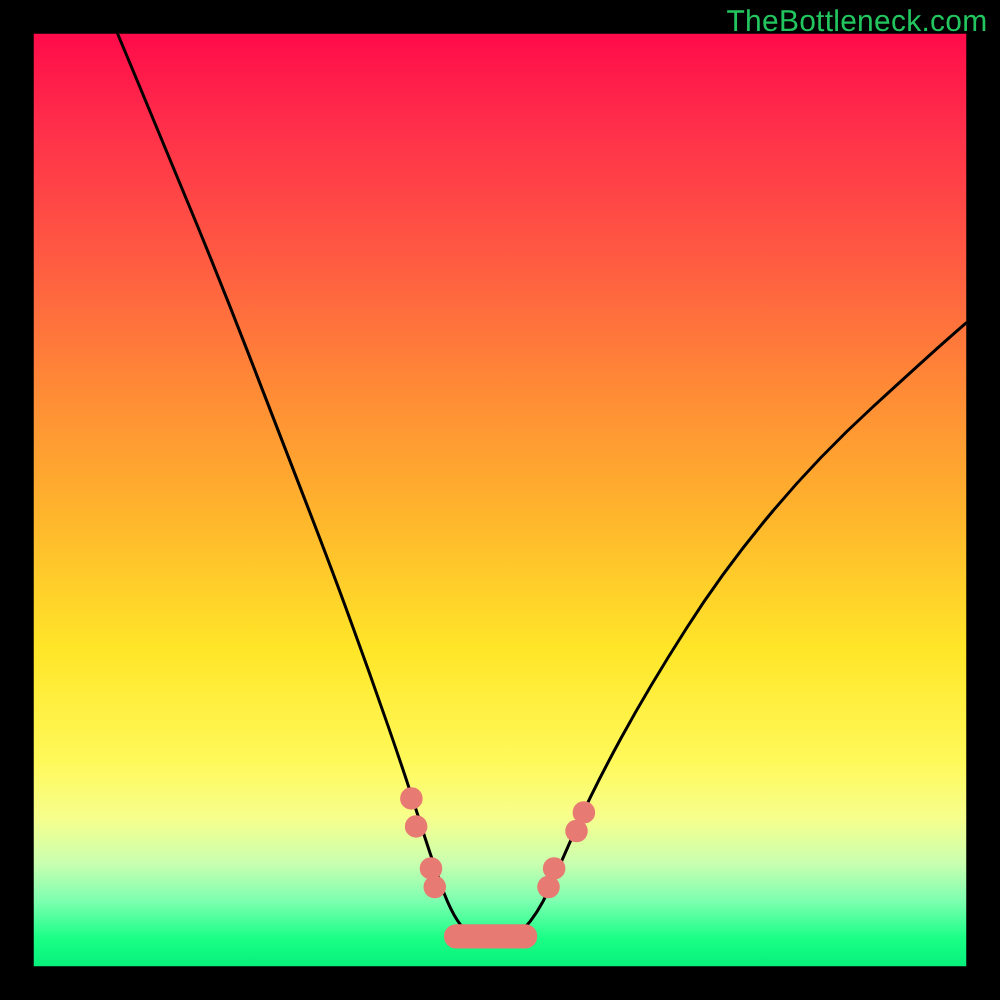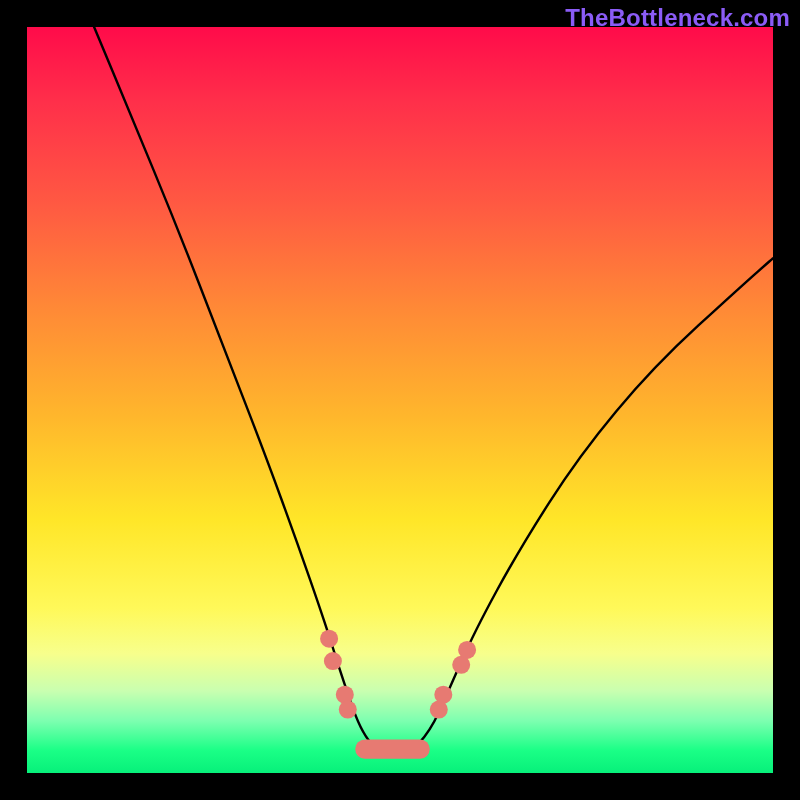--- a/index.html
+++ b/index.html
@@ -38,23 +38,23 @@
       #c9ffb0 89%,
       #7dffb0 93%,
       #1aff86 97%,
       #07f07a 100%
     );
   }
   .watermark {
     position: absolute;
     top: 4px;
     right: 10px;
-    color: #8b5cf6;
+    color: #22c55e;
     font-size: 24px;
-    font-weight: 700;
+    font-weight: 400;
     letter-spacing: 0.2px;
   }
   svg.overlay {
     position: absolute;
     left: 27px;
     top: 27px;
     width: 746px;
     height: 746px;
     overflow: visible;
   }

